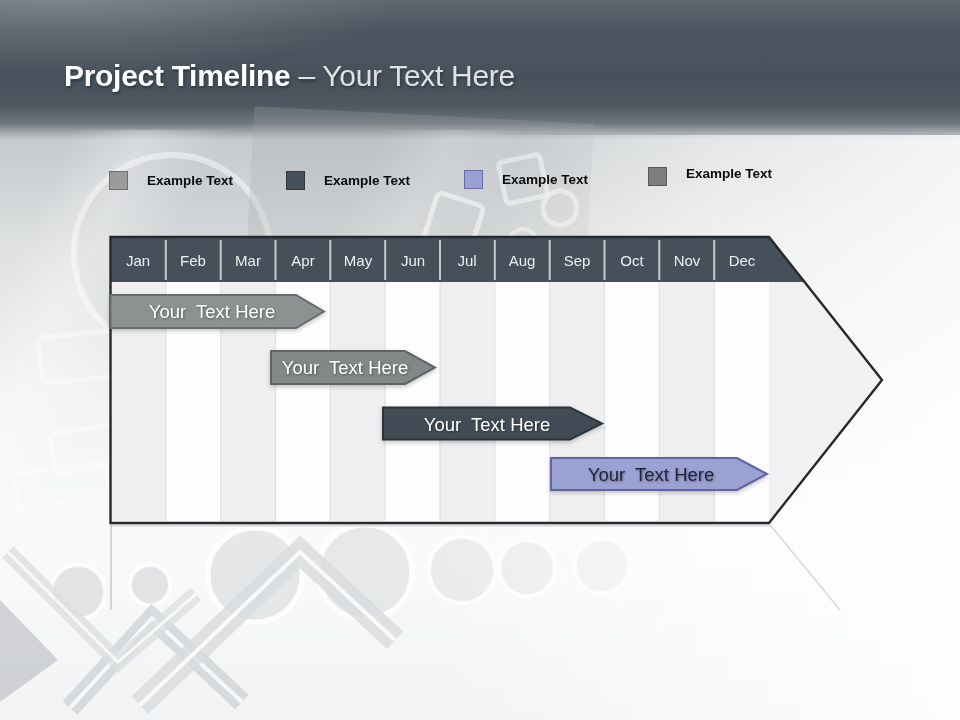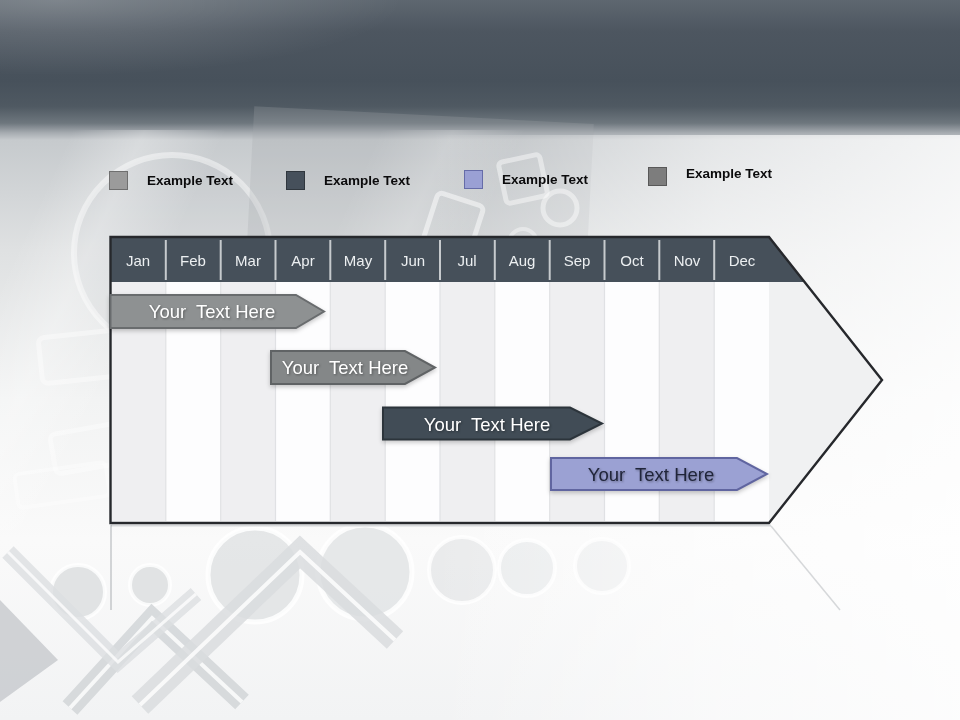--- a/index.html
+++ b/index.html
@@ -37,20 +37,23 @@
   .bar-shape{filter:drop-shadow(0 2px 2px rgba(0,0,0,.22));}
   svg text{font-family:"Liberation Sans",sans-serif;}
 </style>
 </head>
 <body>
 
 <div class="slide">
 
   <div class="topband"></div>
 
+  <div class="title">
+    <span class="t-bold">Project Timeline</span><span class="t-rest"> – Your Text Here</span>
+  </div>
 
   <svg class="deco" width="960" height="720" viewBox="0 0 960 720">
     <g>
       <circle cx="172" cy="253" r="98" fill="#aeb3b8" fill-opacity=".16"></circle>
       <circle cx="172" cy="253" r="98" fill="none" stroke="#ffffff" stroke-opacity=".45" stroke-width="6"></circle>
       <rect x="250" y="115" width="340" height="155" fill="#a2a8ad" fill-opacity=".25" transform="rotate(3 420 192)"></rect>
       <rect x="428" y="198" width="48" height="60" rx="5" fill="none" stroke="#ffffff" stroke-opacity=".5" stroke-width="5" transform="rotate(18 452 228)"></rect>
       <rect x="502" y="158" width="42" height="42" rx="4" fill="none" stroke="#ffffff" stroke-opacity=".45" stroke-width="5" transform="rotate(-12 523 179)"></rect>
       <circle cx="560" cy="208" r="17" fill="none" stroke="#ffffff" stroke-opacity=".45" stroke-width="5"></circle>
       <circle cx="523" cy="243" r="14" fill="none" stroke="#ffffff" stroke-opacity=".4" stroke-width="4"></circle>

